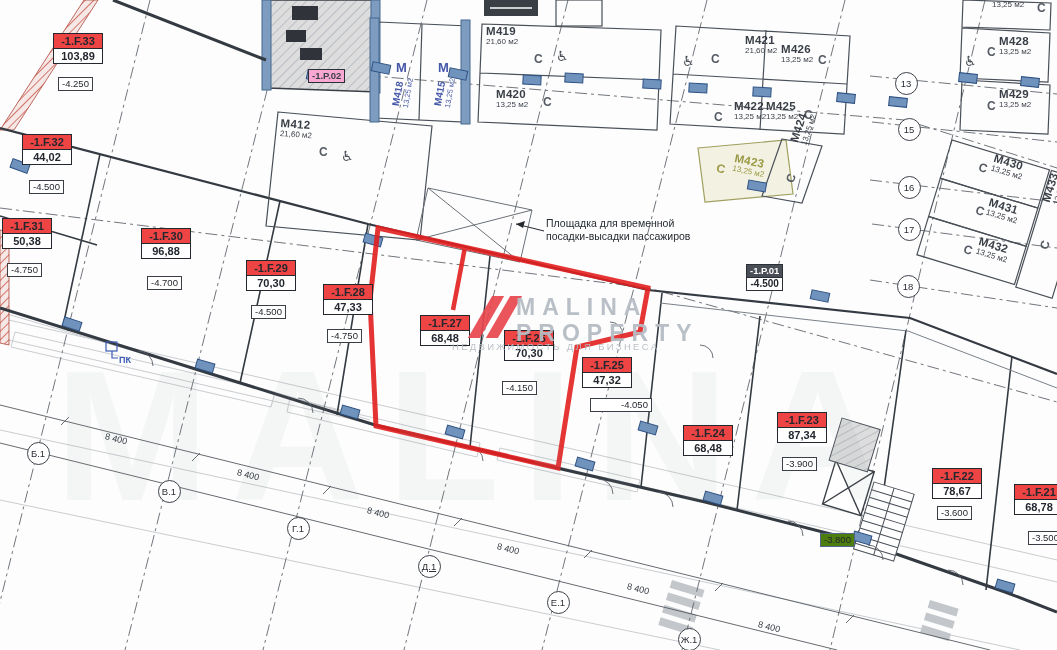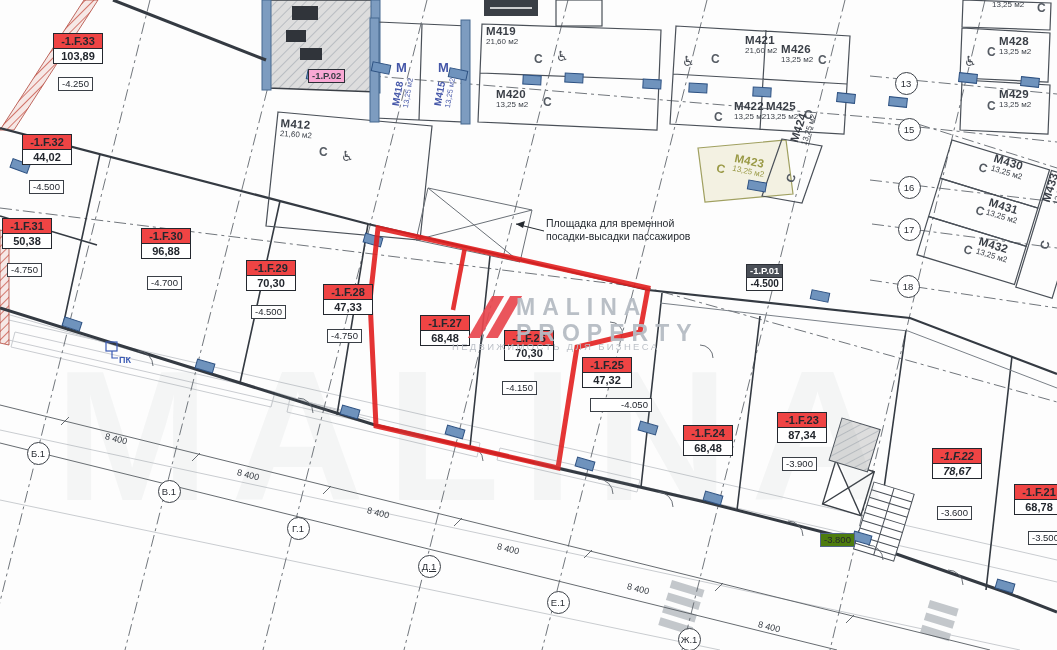--- a/index.html
+++ b/index.html
@@ -289,21 +289,21 @@
       <div class="elev" style="left: 590px; top: 398px; padding-left: 30px;">-4.050</div>
       <div class="unit-label" style="left: 683px; top: 392px; margin-top: 33px;">
         <span class="ul-id">-1.F.24</span>
         <span class="ul-area">68,48</span>
       </div>
       <div class="unit-label" style="left: 777px; top: 412px;">
         <span class="ul-id">-1.F.23</span>
         <span class="ul-area">87,34</span>
       </div>
       <div class="elev" style="left: 782px; top: 457px;">-3.900</div>
-      <div class="unit-label" style="left: 932px; top: 448px; font-style: italic;">
+      <div class="unit-label" style="left: 932px; top: 468px;">
         <span class="ul-id">-1.F.22</span>
         <span class="ul-area">78,67</span>
       </div>
       <div class="elev" style="left: 937px; top: 506px;">-3.600</div>
       <div class="unit-label" style="left: 1014px; top: 484px;">
         <span class="ul-id">-1.F.21</span>
         <span class="ul-area">68,78</span>
       </div>
       <div class="elev" style="left: 1028px; top: 531px;">-3.500</div>
       <div class="tech" style="left: 746px; top: 264px;">

